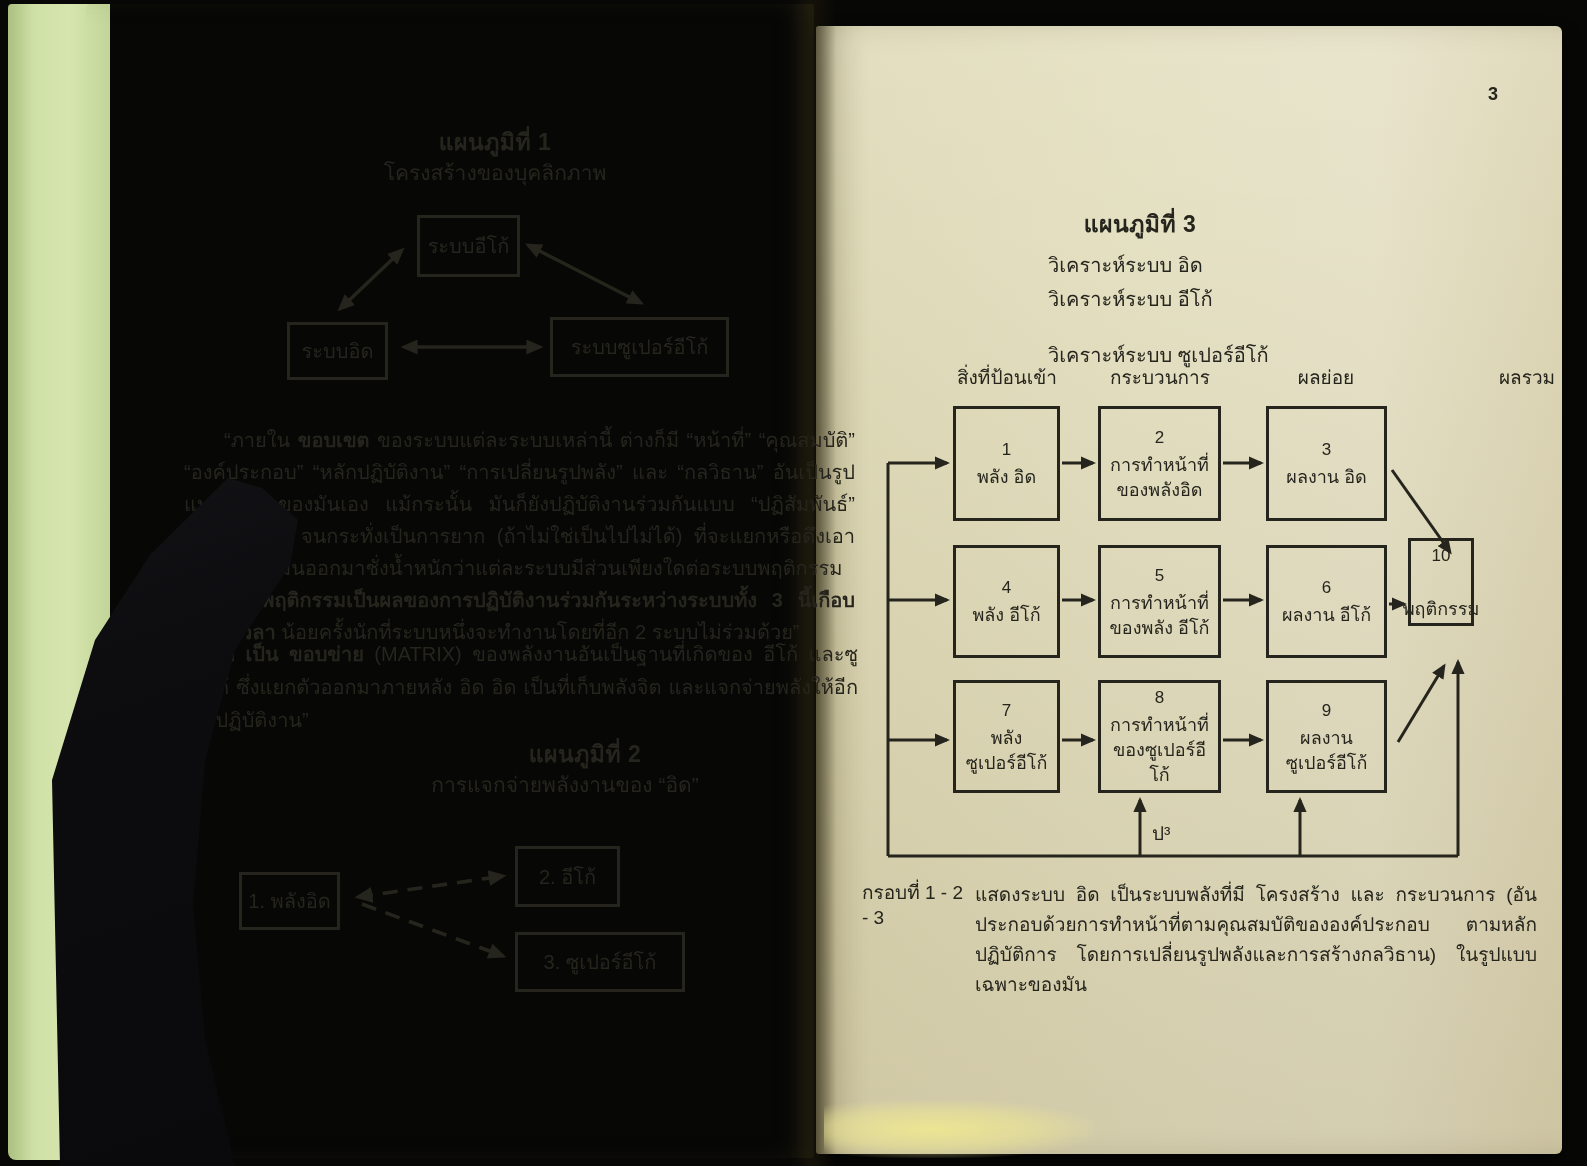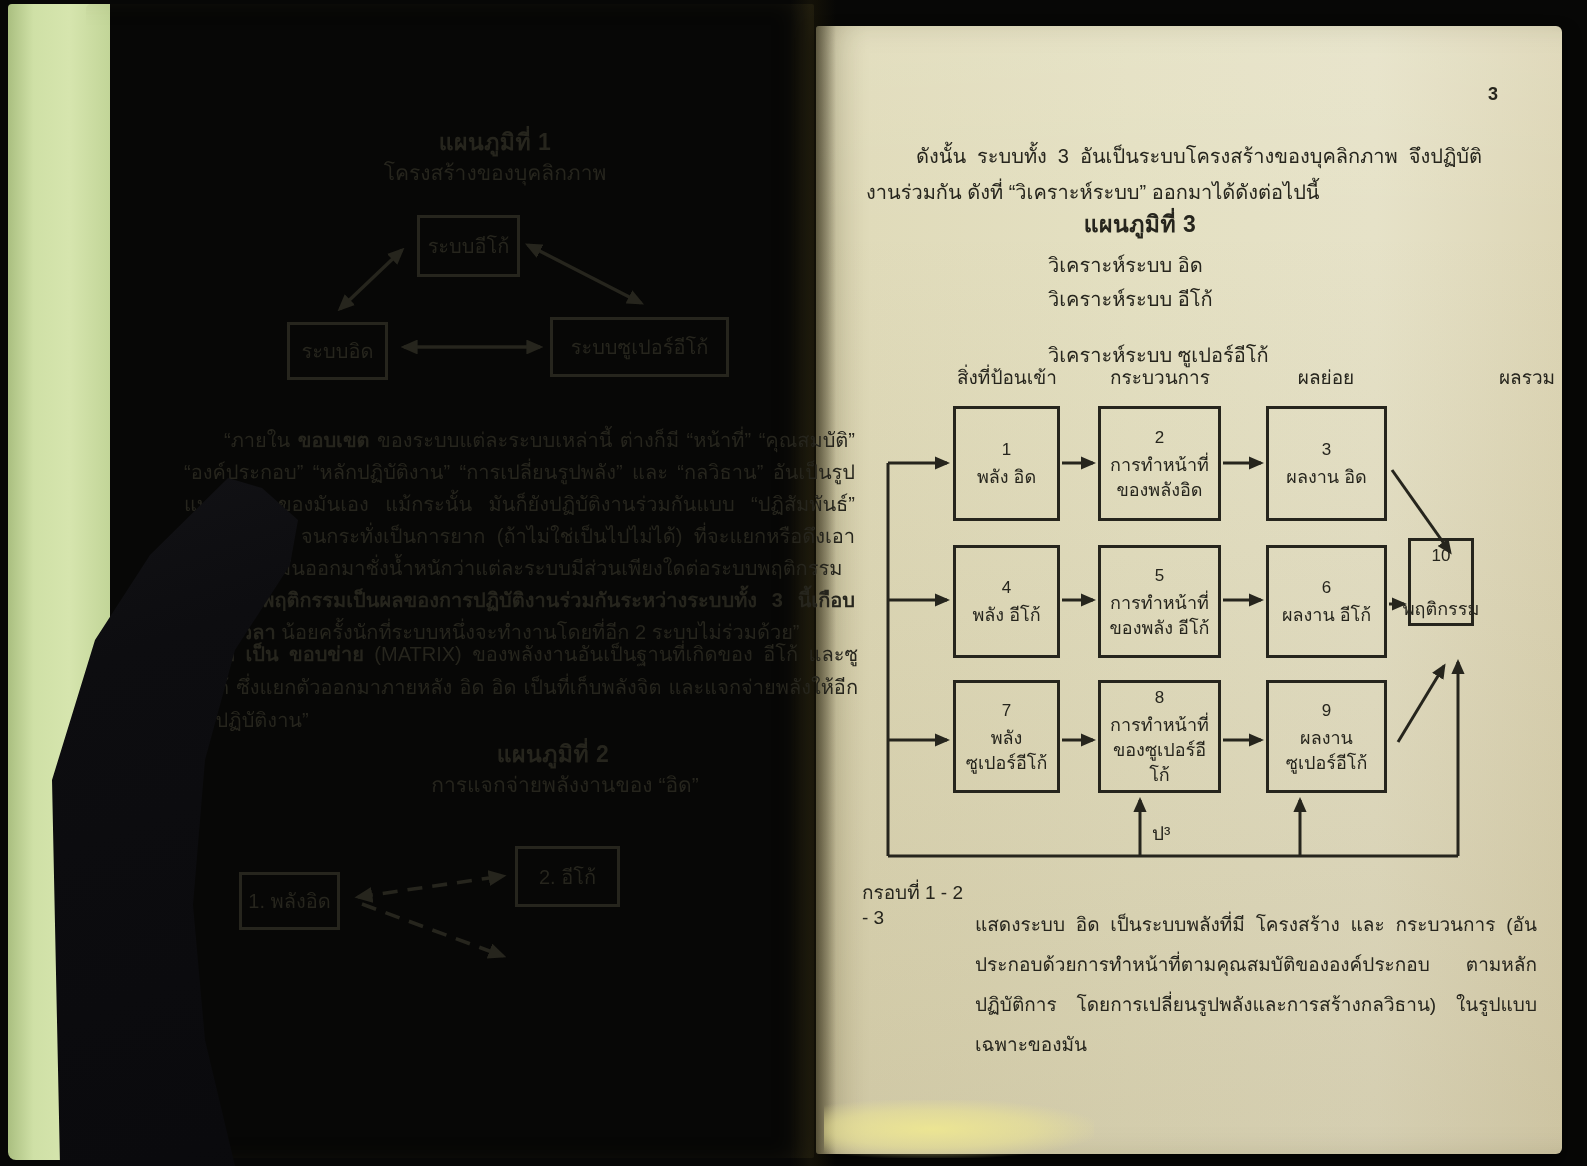--- a/index.html
+++ b/index.html
@@ -75,21 +75,21 @@
   
   .c1{left:953px;width:107px;}  .c2{left:1098px;width:123px;}  .c3{left:1266px;width:121px;}
   .r1{top:406px;height:115px;}  .r2{top:545px;height:113px;}  .r3{top:680px;height:113px;}
   .d3b10{left:1408px;top:538px;width:66px;height:88px;gap:26px;}
   .hdr{position:absolute;top:362px;font-size:19px;text-align:center;}
   .h1{left:946px;width:122px;} .h2{left:1099px;width:122px;} .h3{left:1266px;width:120px;} .h4{left:1468px;width:118px;}
   .arrows{position:absolute;left:0;top:0;pointer-events:none;}
   .pageno{left:1488px;top:84px;font-size:18px;font-weight:bold;}
   .fb-label{left:1152px;top:818px;font-size:19px;}
   .cap-label{left:862px;top:880px;width:112px;font-size:19px;line-height:25px;}
-  .cap-text{left:975px;top:880px;width:562px;font-size:19px;line-height:40px;text-align:justify;margin-top:25px;}
+  .cap-text{left:975px;top:880px;width:562px;font-size:19px;line-height:30px;text-align:justify;}
 </style>
 </head>
 <body>
 
 <div class="scene">
 
   <div class="layer under-left"></div>
   <div class="layer page-left"></div>
   <div class="layer page-right"></div>
   <div class="layer gutter"></div>
@@ -110,33 +110,35 @@
 
   <div class="txt para indent" style="left:184px;top:424px;width:671px;">
     <span>“ภายใน </span><span class="bold">ขอบเขต</span><span> ของระบบแต่ละระบบเหล่านี้ ต่างก็มี “หน้าที่” “คุณสมบัติ” “องค์ประกอบ” “หลักปฏิบัติงาน” “การเปลี่ยนรูปพลัง” และ “กลวิธาน” อันเป็นรูปแบบเฉพาะของมันเอง แม้กระนั้น มันก็ยังปฏิบัติงานร่วมกันแบบ “ปฏิสัมพันธ์” อย่างใกล้ชิด จนกระทั่งเป็นการยาก (ถ้าไม่ใช่เป็นไปไม่ได้) ที่จะแยกหรือดึงเอาผลงานของมันออกมาชั่งน้ำหนักว่าแต่ละระบบมีส่วนเพียงใดต่อระบบพฤติกรรมของคน </span><span class="bold">พฤติกรรมเป็นผลของการปฏิบัติงานร่วมกันระหว่างระบบทั้ง 3 นี้เกือบตลอดเวลา</span><span> น้อยครั้งนักที่ระบบหนึ่งจะทำงานโดยที่อีก 2 ระบบไม่ร่วมด้วย”</span>
   </div>
   <div class="txt para" style="left:184px;top:612px;width:200px;text-align:left;">(น.32)</div>
 
   <div class="txt para" style="left:152px;top:638px;width:706px;line-height:33px;text-indent:48px;">
     <span class="bold">“อิด เป็น ขอบข่าย</span><span> (MATRIX) ของพลังงานอันเป็นฐานที่เกิดของ อีโก้ และซูเปอร์อีโก้ ซึ่งแยกตัวออกมาภายหลัง อิด   อิด   เป็นที่เก็บพลังจิต และแจกจ่ายพลังให้อีก 2 ระบบปฏิบัติงาน”</span>
   </div>
 
-  <div class="txt title center" style="left:388px;top:736px;width:330px;">แผนภูมิที่ 2</div>
+  <div class="txt title center" style="left:420px;top:736px;width:330px;">แผนภูมิที่ 2</div>
   <div class="txt sub center" style="left:380px;top:768px;width:370px;">การแจกจ่ายพลังงานของ “อิด”</div>
 
   <div class="box d2b1">
     <span>1. พลังอิด</span>
   </div>
   <div class="box d2b2">
     <span>2. อีโก้</span>
   </div>
+  <div class="box d2b3">
+    <span>3. ซูเปอร์อีโก้</span>
+  </div>
 
   <div class="txt pageno">3</div>
 
-  <div class="txt para" style="left:866px;top:138px;width:616px;text-indent:50px;line-height:36px;">ดังนั้น ระบบทั้ง 3 อันเป็นระบบโครงสร้างของบุคลิกภาพ จึงปฏิบัติงานร่วมกัน ดังที่ “วิเคราะห์ระบบ” ออกมาได้ดังต่อไปนี้</div>
 
   <div class="txt title center" style="left:1000px;top:206px;width:280px;">แผนภูมิที่ 3</div>
 
   <div class="txt" style="left:1048px;top:248px;font-size:20px;line-height:34px;">
     <span style="display:block;">วิเคราะห์ระบบ อิด</span>
     <span style="display:block;">วิเคราะห์ระบบ อีโก้</span>
     <span style="display:block;margin-top:22px;">วิเคราะห์ระบบ ซูเปอร์อีโก้</span>
   </div>
 
   <div class="hdr h1">สิ่งที่ป้อนเข้า</div>

